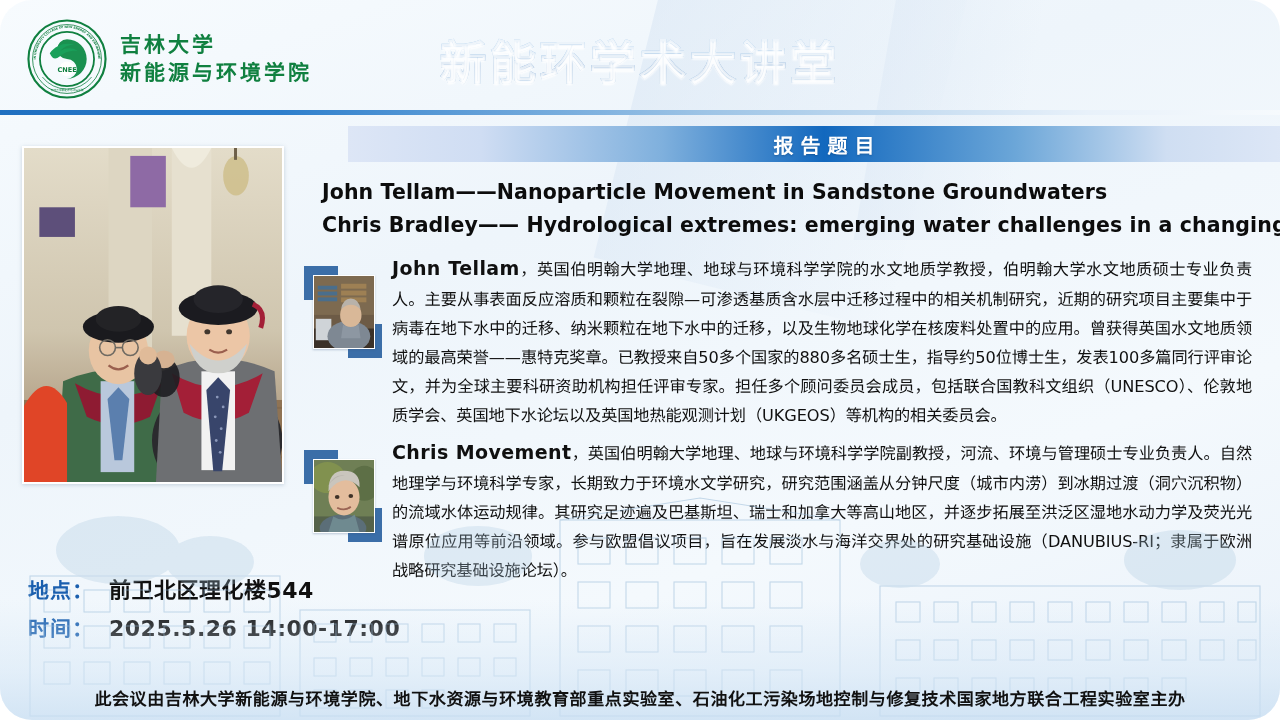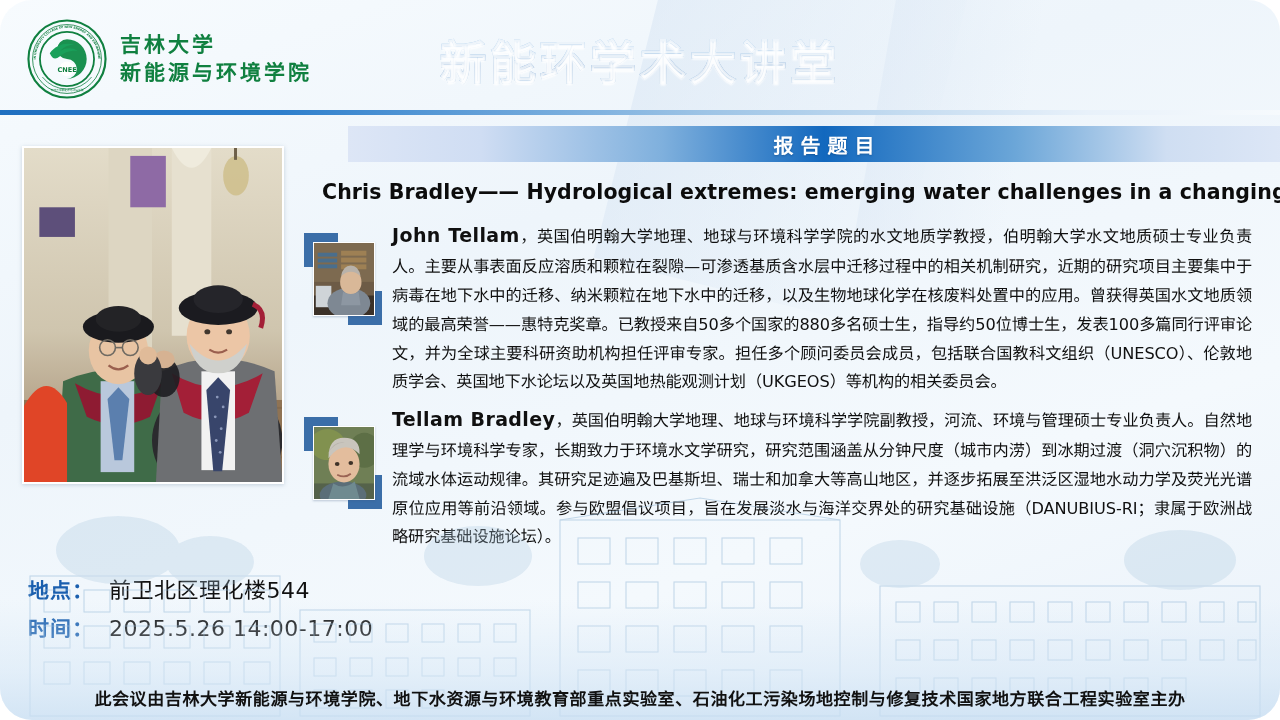--- a/index.html
+++ b/index.html
@@ -138,21 +138,21 @@
   }
   .info-label {
     color: #1a5fae;
     font-weight: bold;
     font-size: 21px;
     letter-spacing: 1px;
     font-family: "DejaVu Sans", sans-serif;
   }
   .info-value {
     color: #101010;
-    font-weight: normal;
+    font-weight: bold;
     font-size: 22px;
     letter-spacing: 0.5px;
     font-family: "DejaVu Sans", sans-serif;
   }
 
   
   .content {
     position: absolute;
     left: 300px; top: 126px;
     width: 952px;
@@ -386,20 +386,21 @@
     </div>
   </div>
 
   <div class="content">
 
     <div class="section-bar">
       <span class="section-bar-text">报告题目</span>
     </div>
 
     <div class="titles">
+      <div class="title-line">John Tellam——Nanoparticle Movement in Sandstone Groundwaters</div>
       <div class="title-line">Chris Bradley—— Hydrological  extremes: emerging water challenges in a changing world</div>
     </div>
 
 
     <div class="bios">
 
       <div class="bio">
         <div class="bio-portrait">
           <span class="frame-tl"></span>
           <span class="frame-br"></span>
@@ -446,21 +447,21 @@
               <path d="M15 32 q16 -20 32 -4 q1 -17 -16 -17 q-16 0 -16 21 z" fill="#c9c5bd"></path>
               <path d="M14 28 q6 -12 18 -12 q-12 -2 -18 12 z" fill="#b9b5ad"></path>
               <ellipse cx="24" cy="38" rx="2.4" ry="2" fill="#3e3228"></ellipse>
               <ellipse cx="38" cy="37" rx="2.4" ry="2" fill="#3e3228"></ellipse>
               <path d="M24 49 q8 4 14 -1" stroke="#9a6454" stroke-width="1.8" fill="none"></path>
               <path d="M20 58 q11 7 22 -2 l5 18 l-32 0 z" fill="#6f8a90"></path>
             </svg>
           </span>
         </div>
         <div class="bio-text">
-          <span class="bio-name">Tellam  Bradley</span><span>，英国伯明翰大学地理、地球与环境科学学院副教授，河流、环境与管理硕士专业负责人。自然地理学与环境科学专家，长期致力于环境水文学研究，研究范围涵盖从分钟尺度（城市内涝）到冰期过渡（洞穴沉积物）的流域水体运动规律。其研究足迹遍及巴基斯坦、瑞士和加拿大等高山地区，并逐步拓展至洪泛区湿地水动力学及荧光光谱原位应用等前沿领域。参与欧盟倡议项目，旨在发展淡水与海洋交界处的研究基础设施（DANUBIUS-RI；隶属于欧洲战略研究基础设施论坛）。</span>
+          <span class="bio-name">Chris  Movement</span><span>，英国伯明翰大学地理、地球与环境科学学院副教授，河流、环境与管理硕士专业负责人。自然地理学与环境科学专家，长期致力于环境水文学研究，研究范围涵盖从分钟尺度（城市内涝）到冰期过渡（洞穴沉积物）的流域水体运动规律。其研究足迹遍及巴基斯坦、瑞士和加拿大等高山地区，并逐步拓展至洪泛区湿地水动力学及荧光光谱原位应用等前沿领域。参与欧盟倡议项目，旨在发展淡水与海洋交界处的研究基础设施（DANUBIUS-RI；隶属于欧洲战略研究基础设施论坛）。</span>
         </div>
       </div>
 
     </div>
   </div>
 
   <div class="bg-buildings">
     <svg viewBox="0 0 1280 230" preserveAspectRatio="none" aria-hidden="true">
       <g stroke="#8fb4d4" fill="none" stroke-width="1.1">
         <rect x="30" y="86" width="250" height="140"></rect>

